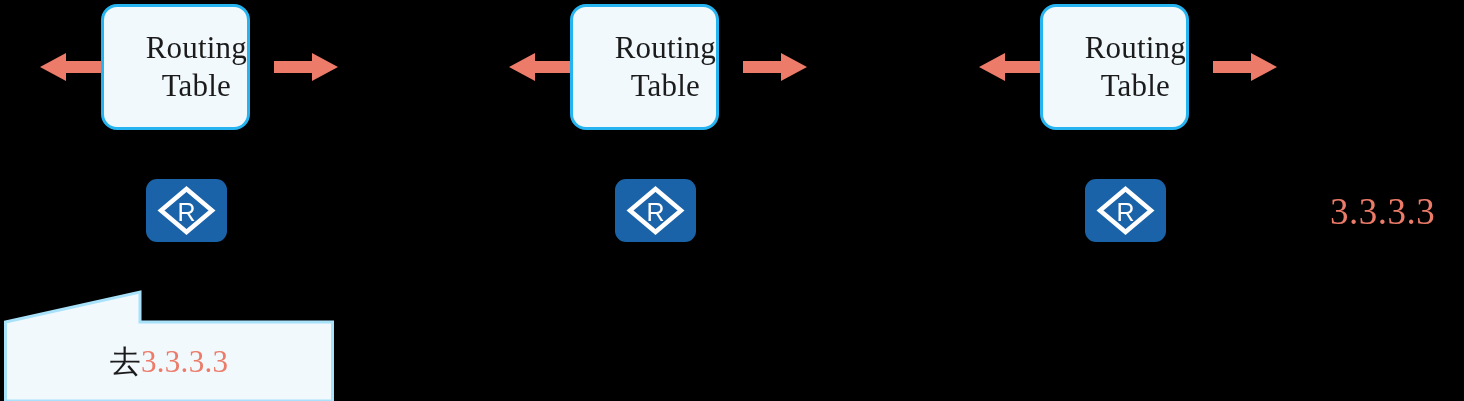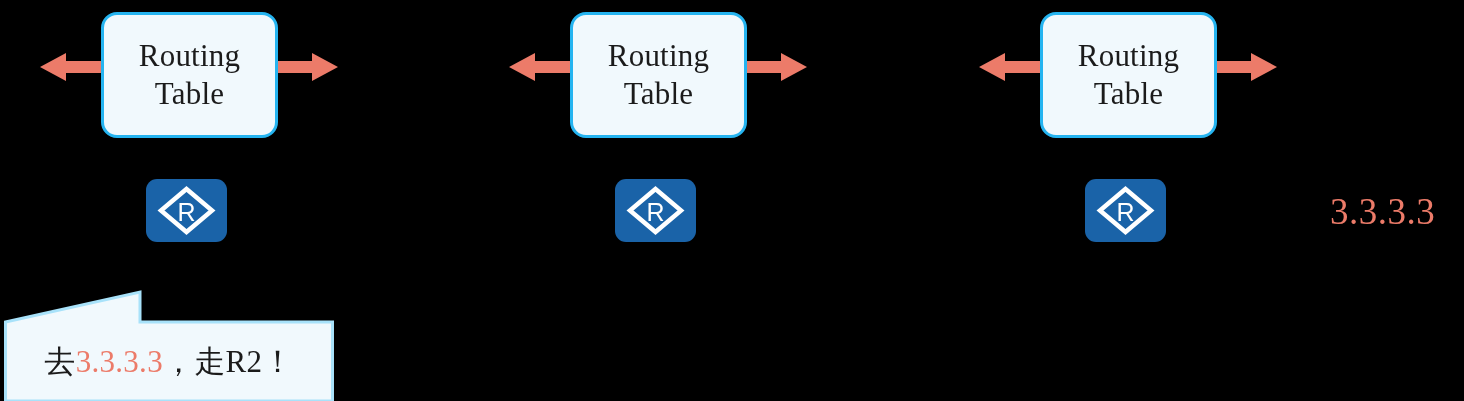--- a/index.html
+++ b/index.html
@@ -17,30 +17,29 @@
   }
 
   
   .rt-group {
     position: absolute;
     top: 0;
     left: 0;
   }
   .rt-box {
     position: absolute;
-    width: 177px;
+    width: 149px;
     height: 126px;
     box-sizing: border-box;
     background: #f1f9fd;
     border: 3px solid #25b4f0;
     border-radius: 16px;
     display: flex;
     align-items: center;
-    justify-content: center;
-    margin-top: 8px;
+    justify-content: flex-end;
   }
   .rt-label {
     font-family: "Liberation Serif", "DejaVu Serif", serif;
     font-size: 31px;
     line-height: 1.22;
     color: #1b1b1b;
     text-align: center;
     white-space: pre-line;
     letter-spacing: 0.2px;
   }
@@ -179,17 +178,16 @@
 
   <div class="ip-label" style="left:1330px; top:190px;">3.3.3.3</div>
 
   <div class="callout">
     <svg width="330" height="113" viewBox="0 0 330 113">
       <path d="M 1.5 34 L 136 4 L 136 34 L 328.5 34 L 328.5 113 L 1.5 113 Z" fill="#f1f9fd" stroke="#a8e2fa" stroke-width="3"></path>
     </svg>
     <div class="callout-text">
       <span>去</span>
         <span class="hl">3.3.3.3</span>
-        <span>，走R2！</span>
     </div>
   </div>
 
 </div>
 
 </body></html>

